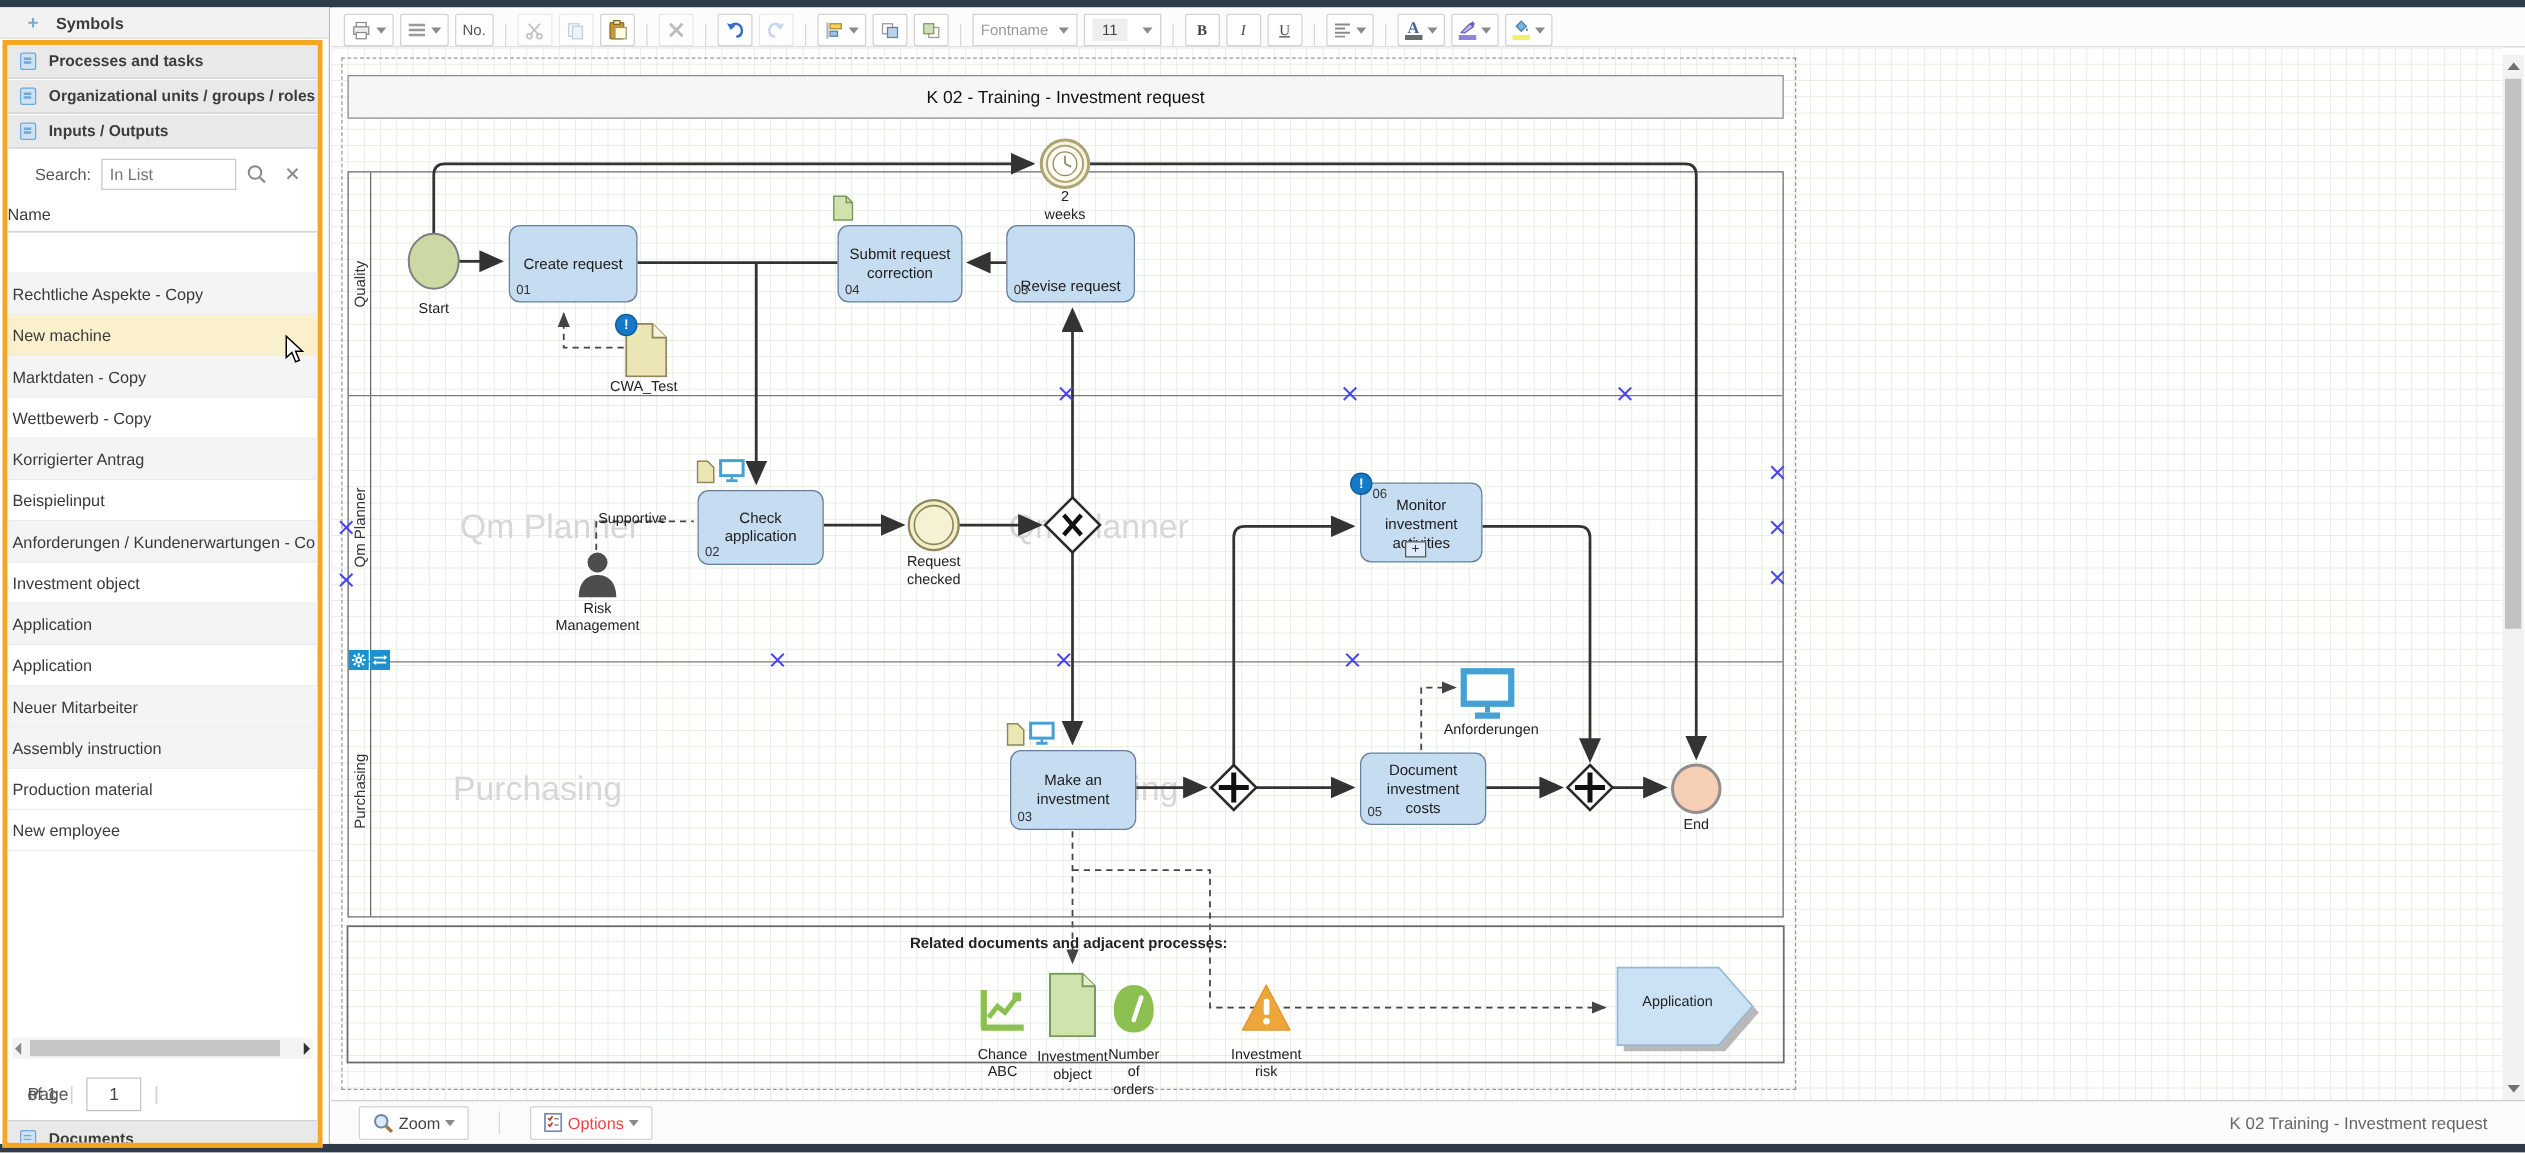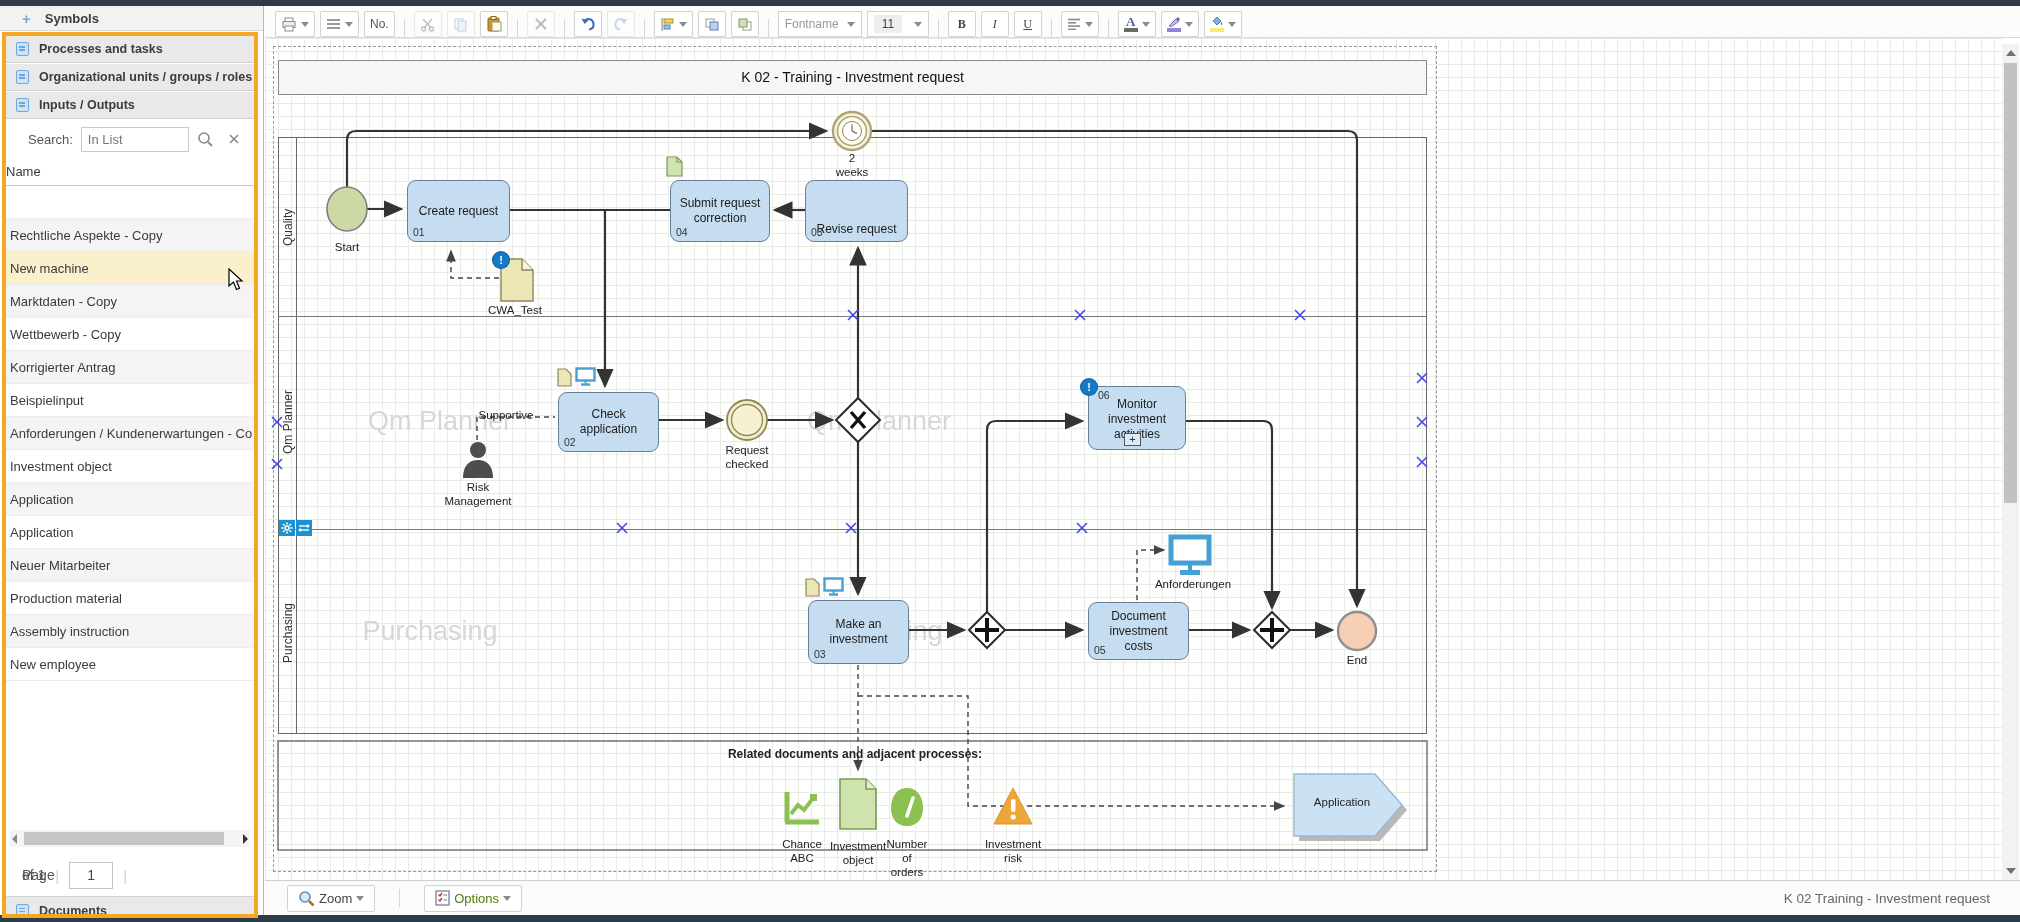--- a/index.html
+++ b/index.html
@@ -121,22 +121,22 @@
       <div class="row sel">New machine</div>
       <div class="row alt">Marktdaten - Copy</div>
       <div class="row">Wettbewerb - Copy</div>
       <div class="row alt">Korrigierter Antrag</div>
       <div class="row">Beispielinput</div>
       <div class="row alt">Anforderungen / Kundenerwartungen - Co</div>
       <div class="row">Investment object</div>
       <div class="row alt">Application</div>
       <div class="row">Application</div>
       <div class="row alt">Neuer Mitarbeiter</div>
+      <div class="row alt">Assembly instruction</div>
       <div class="row">Production material</div>
-      <div class="row alt">Assembly instruction</div>
       <div class="row">New employee</div>
 
       <div class="hscroll">
         <span class="harrow" style="left:2px;border-right:5px solid #8a8a8a;"></span>
         <span class="harrow" style="right:2px;border-left:5px solid #333;"></span>
         <div class="hthumb"></div>
       </div>
       <div class="pager">
         <span>«</span>
         <span>‹</span>
@@ -590,21 +590,21 @@
     </div>
     <div class="vsep"></div>
     <div class="tbtn" style="height:27px;padding:0 10px;">
       <svg width="15" height="16" viewBox="0 0 15 16">
         <rect x="1" y="1" width="13" height="14" fill="#fff" stroke="#7a8aa8" stroke-width="1.4"></rect>
         <path d="M3.5 4.5 L5 6 L7 3" fill="none" stroke="#c0392b" stroke-width="1.4"></path>
         <path d="M3.5 9.5 L5 11 L7 8" fill="none" stroke="#c0392b" stroke-width="1.4"></path>
         <line x1="8.5" y1="5" x2="12" y2="5" stroke="#8a8a8a" stroke-width="1.2"></line>
         <line x1="8.5" y1="10" x2="12" y2="10" stroke="#8a8a8a" stroke-width="1.2"></line>
       </svg>
-      <span style="font-size:13px;color:#4d7c0f;">Options</span>
+      <span style="font-size:13px;color:#ef4444;">Options</span>
       <span class="dd"></span>
     </div>
     <div class="status">K 02 Training - Investment request</div>
   </div>
 
   <div id="vscroll">
     <span class="varrow" style="top:6px;border-bottom:6px solid #707070;"></span>
     <div class="vthumb"></div>
     <span class="varrow" style="bottom:6px;border-top:6px solid #707070;"></span>
   </div>

